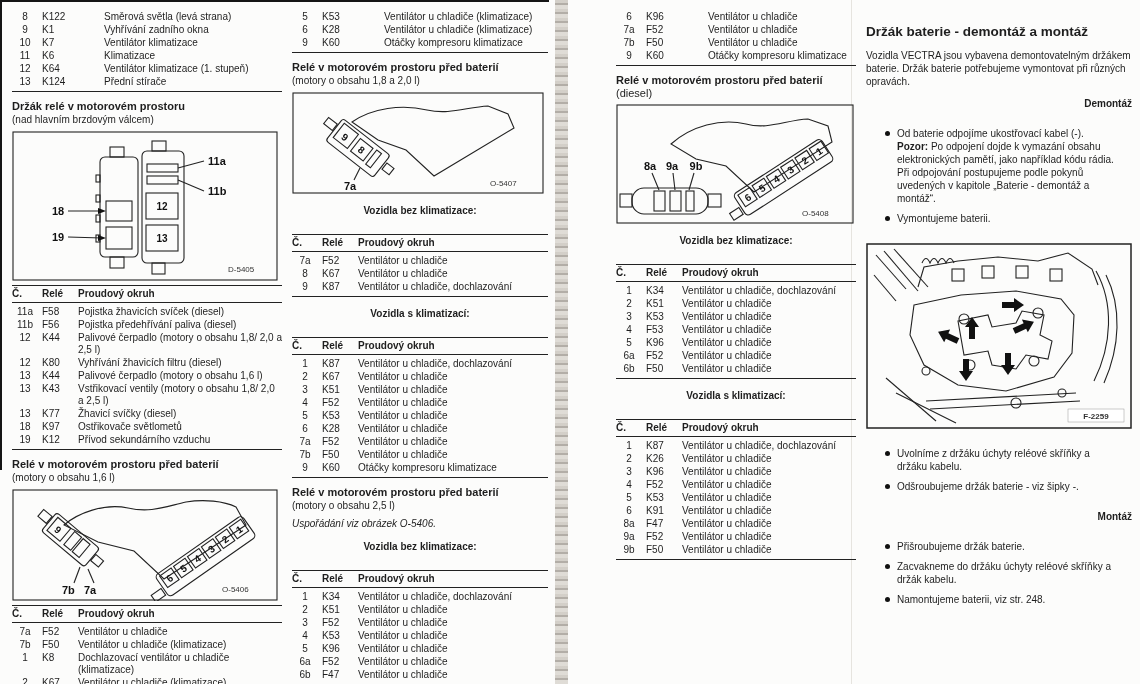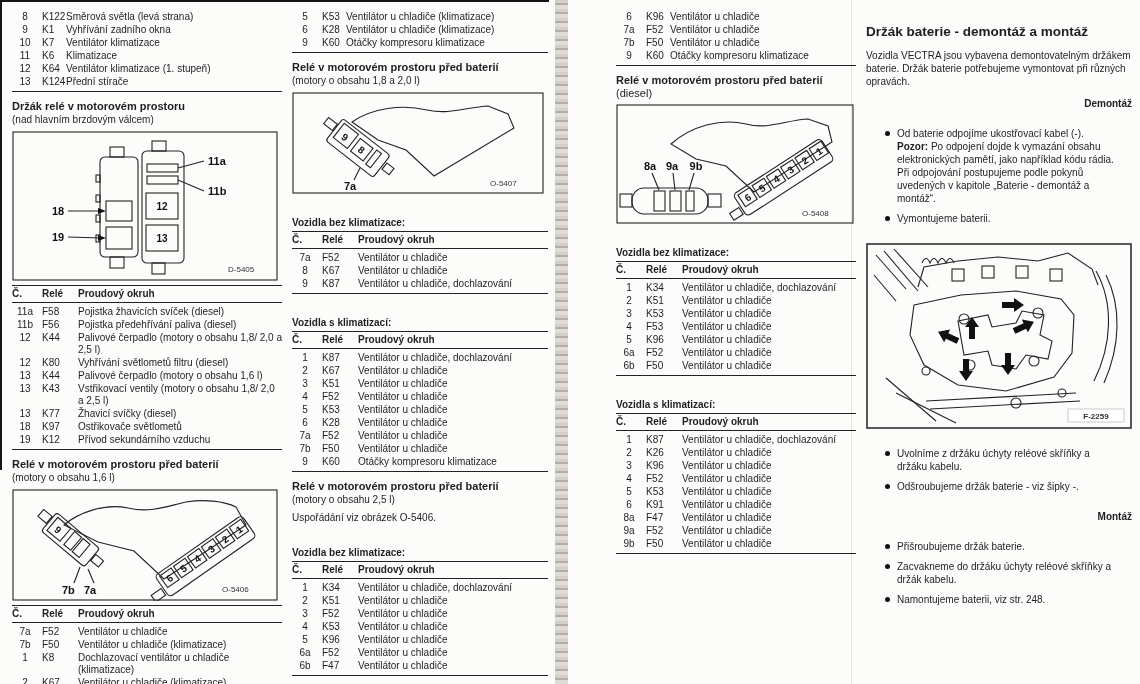--- a/index.html
+++ b/index.html
@@ -16,29 +16,29 @@
   #col3{left:616px;width:240px;}
   #col4{left:866px;width:266px;top:8px;}
 
   table{border-collapse:collapse;width:100%;}
   .rtab{margin:2px 0 8px;}
   .rtab th{font-size:10px;text-align:left;border-bottom:1.6px solid #222;padding:2px 0 3px;font-weight:bold;}
   .rtab.with-top{border-top:1.6px solid #222;}
   td{vertical-align:top;padding:0 0 1px;line-height:12px;}
   .c-num{width:26px;text-align:center;white-space:nowrap;padding-right:4px;}
   .c-rele{width:36px;white-space:nowrap;}
-  .cont .c-rele{width:24px;margin-left:30px;}
+  .cont .c-rele{width:62px;margin-left:30px;}
   .rtab tbody tr:first-child td{padding-top:3px;}
   .rtab tbody tr:last-child td{border-bottom:1.6px solid #222;padding-bottom:3px;}
 
   .h2{font-weight:bold;font-size:11px;margin:7px 0 0;line-height:13px;}
   .h2sub{margin:0 0 5px;line-height:13px;}
   .h2 .normal{font-weight:normal;}
-  .note{margin:4px 0 2px;line-height:13px;}
-  .seclabel{font-weight:bold;border-bottom:1.6px solid #222;padding:3px 0 3px;margin-top:20px;}
+  .note{margin:4px 0 2px;line-height:13px;font-style:italic;}
+  .seclabel{font-weight:bold;border-bottom:1.6px solid #222;padding:3px 0 18px;margin-top:8px;text-align:center;}
   .seclabel + .rtab{margin-top:0;}
 
   .title{font-size:13.5px;font-weight:bold;margin:16px 0 10px;}
   .par{line-height:13px;margin:0 0 10px;}
   .h3{font-weight:bold;margin:10px 0 8px;text-align:right;}
   ul.blist{margin:18px;padding:0;}
   .blist li{list-style:none;position:relative;padding-left:13px;margin:0 0 7px;line-height:13px;}
   .blist li::before{content:"";position:absolute;left:1px;top:4px;width:5px;height:5px;border-radius:50%;background:#111;}
 
   svg{display:block;}
@@ -160,21 +160,21 @@
 
         <tr>
           <td class="c-num">12</td>
           <td class="c-rele">K44</td>
           <td class="c-okruh">Palivové čerpadlo (motory o obsahu 1,8/ 2,0 a 2,5 l)</td>
         </tr>
 
         <tr>
           <td class="c-num">12</td>
           <td class="c-rele">K80</td>
-          <td class="c-okruh">Vyhřívání světlometů filtru (diesel)</td>
+          <td class="c-okruh">Vyhřívání žhavicích filtru (diesel)</td>
         </tr>
 
         <tr>
           <td class="c-num">13</td>
           <td class="c-rele">K44</td>
           <td class="c-okruh">Palivové čerpadlo (motory o obsahu 1,6 l)</td>
         </tr>
 
         <tr>
           <td class="c-num">13</td>

